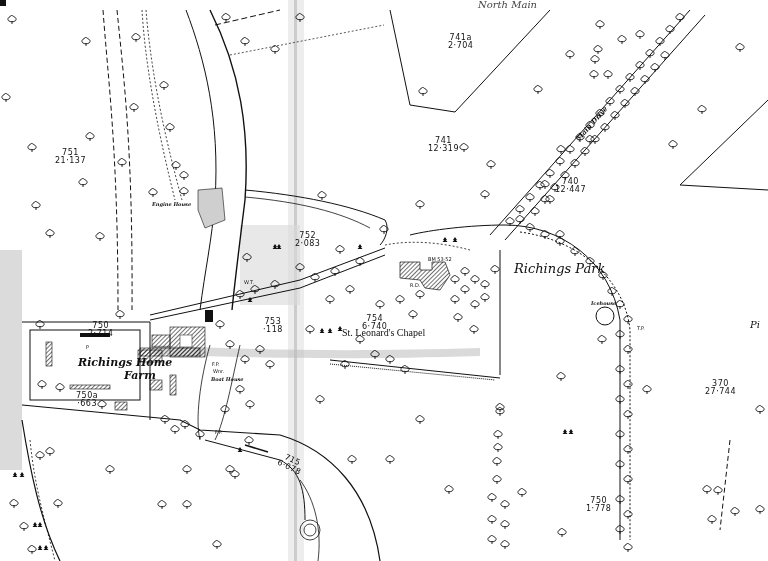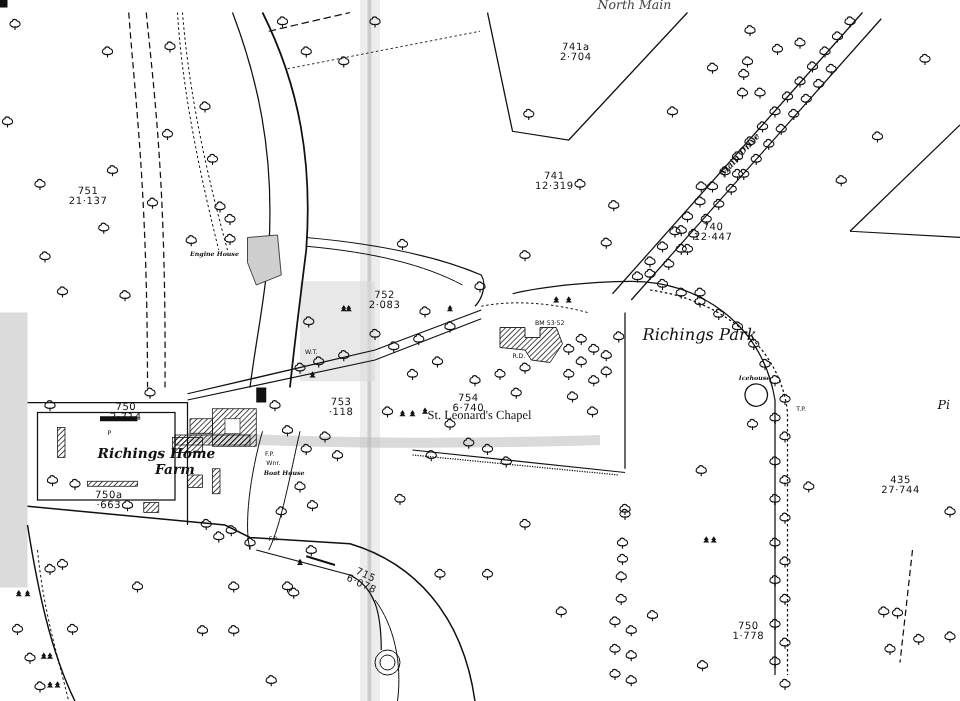--- a/index.html
+++ b/index.html
@@ -372,21 +372,21 @@
 </div>
 <div class="lbl parcel" style="left:76px;top:392px;">
   <span>750a</span>
   <span>·663</span>
 </div>
 <div class="lbl parcel" style="left:278px;top:456px;transform:rotate(25deg);">
   <span>715</span>
   <span>6·078</span>
 </div>
 <div class="lbl parcel" style="left:705px;top:380px;">
-  <span>435</span>
+  <span>370</span>
   <span>27·744</span>
 </div>
 <div class="lbl parcel" style="left:586px;top:497px;">
   <span>750</span>
   <span>1·778</span>
 </div>
 
 <div class="lbl place-lg" style="left:514px;top:262px;text-align:center;">Richings Park</div>
 <div class="lbl place-md" style="left:58px;top:357px;margin-left:20px;">Richings Home</div>
 <div class="lbl place-md" style="left:80px;top:370px;margin-left:44px;">Farm</div>

